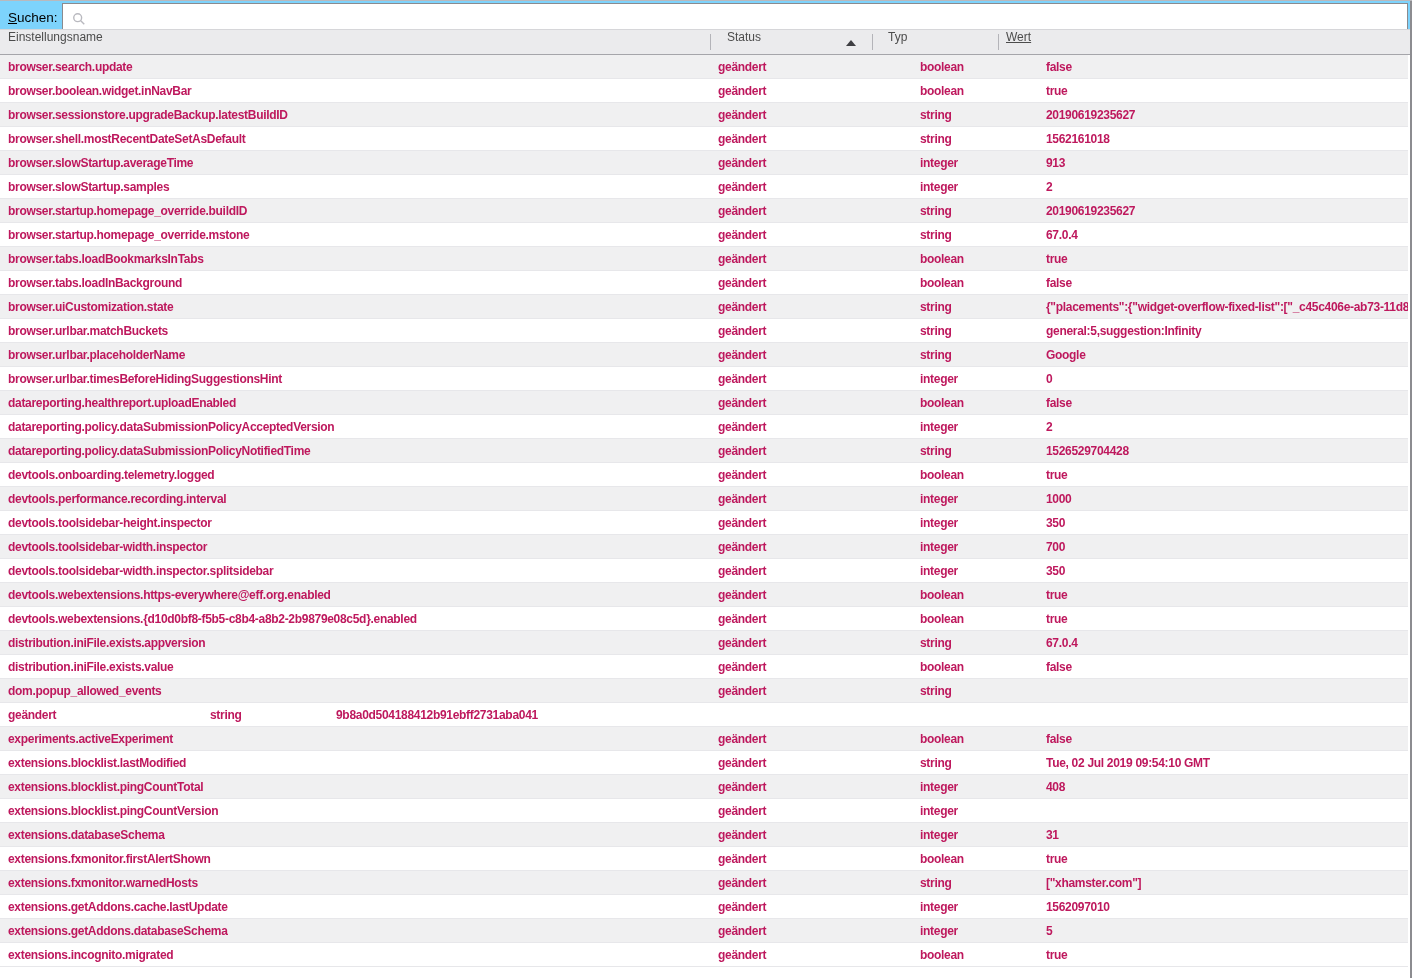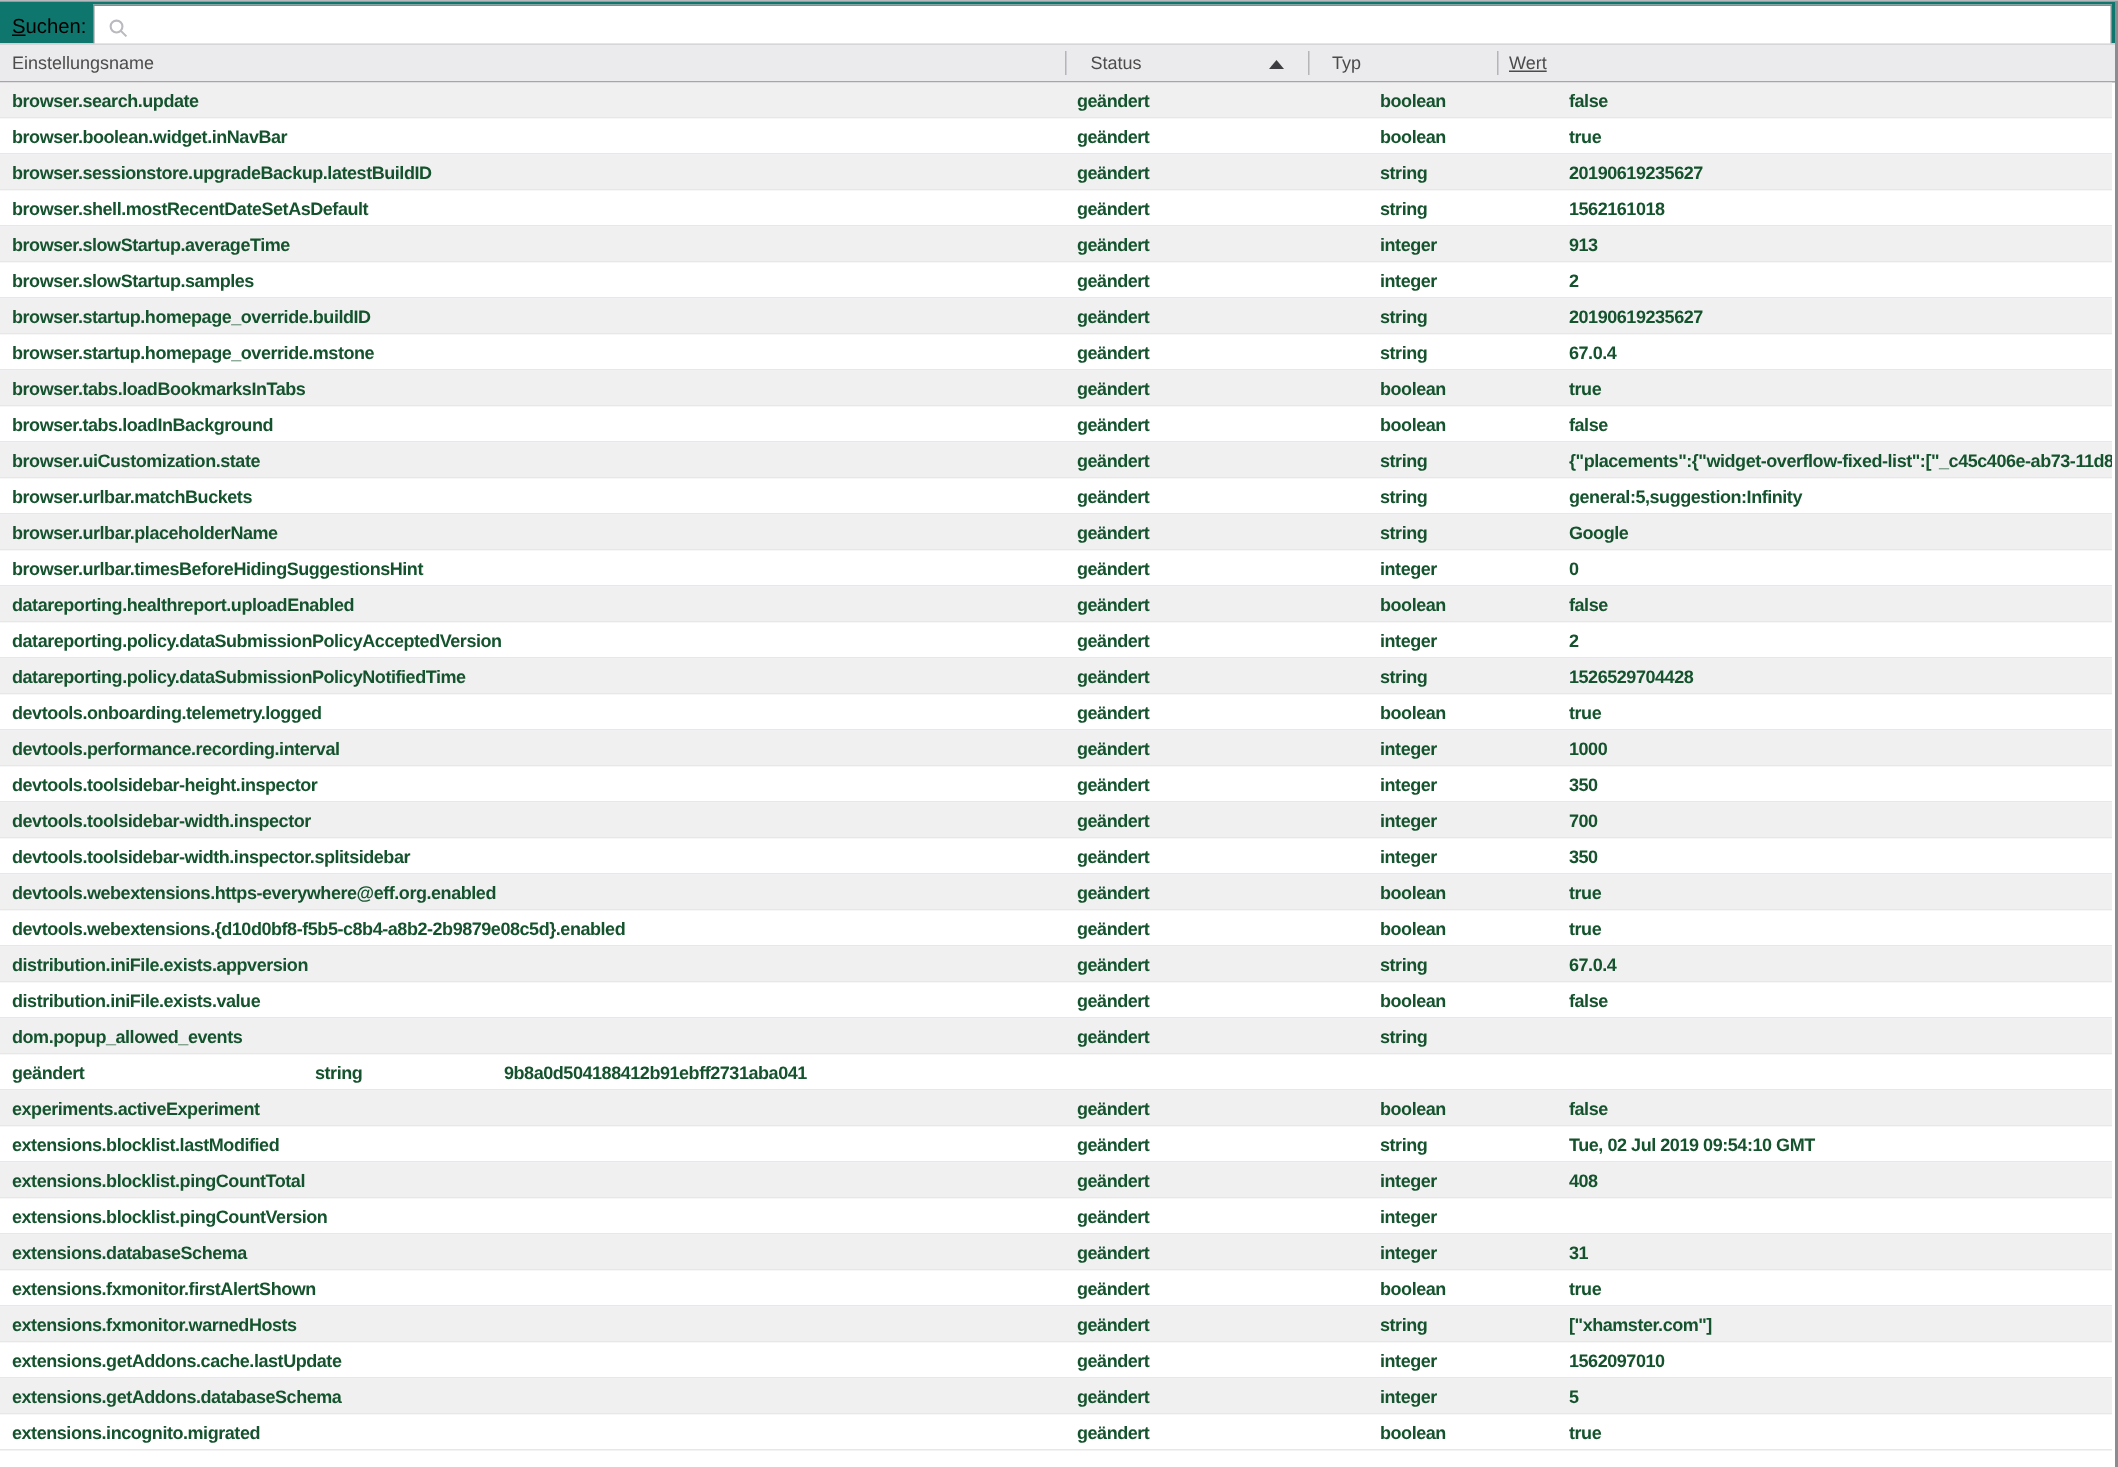--- a/index.html
+++ b/index.html
@@ -12,21 +12,21 @@
   }
   .page {
     position: absolute; inset: 0;
     border-top: 1px solid #b9b9bd;
     box-sizing: border-box;
   }
   
   .toolbar {
     position: relative;
     height: 28px;
-    background: #0f766e;
+    background: #7dd3fc;
   }
   .search-label {
     position: absolute;
     left: 8px; top: 9px;
     font-size: 13.5px;
     color: #000000;
   }
   .search-box {
     position: absolute;
     left: 62px; top: 2px;
@@ -57,21 +57,21 @@
     height: 26px;
     box-sizing: border-box;
     background: #ebebed;
     border-top: 1px solid #d6d6d9;
     border-bottom: 1px solid #a5a5aa;
     color: #4c4c4c;
     font-size: 12px;
   }
   .th {
     position: absolute; top: 0; bottom: 0;
-    display: flex; align-items: center;
+    display: flex; align-items: flex-start;
     box-sizing: border-box;
     white-space: nowrap; overflow: hidden;
     cursor: default;
   }
   .th-name   { left: 0;      width: 710px; padding-left: 8px;  }
   .th-status { left: 710px;  width: 162px; padding-left: 17px; }
   .th-typ    { left: 872px;  width: 126px; padding-left: 16px; }
   .th-wert   { left: 998px;  right: 4px;   padding-left: 8px; text-decoration: underline;  }
   .col-sep {
     position: absolute; top: 4px;
@@ -100,21 +100,21 @@
     box-sizing: border-box;
     display: flex;
     align-items: center;
     border-bottom: 1px solid #e7e7ea;
     background: #ffffff;
     white-space: nowrap;
     overflow: hidden;
     font-size: 12px;
     font-weight: bold;
     letter-spacing: -0.3px;
-    color: #14532d;
+    color: #be185d;
   }
   .row:nth-child(odd) { background: #f0f0f1; }
   .cell { box-sizing: border-box; overflow: hidden; white-space: nowrap; flex: none; }
   .c-name   { width: 710px; padding-left: 8px; }
   .c-status { width: 162px; padding-left: 8px; }
   .c-typ    { width: 126px; padding-left: 8px; margin-left: 40px; }
   .c-wert   { flex: 1 1 auto; padding-left: 8px; }
   
   .right-edge {
     position: absolute;

